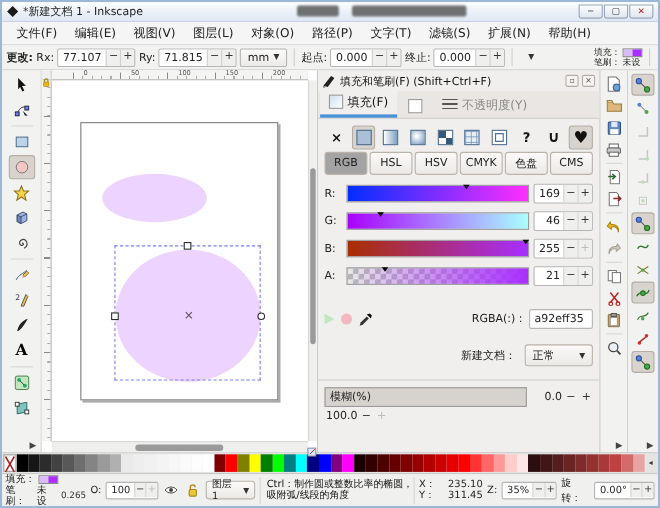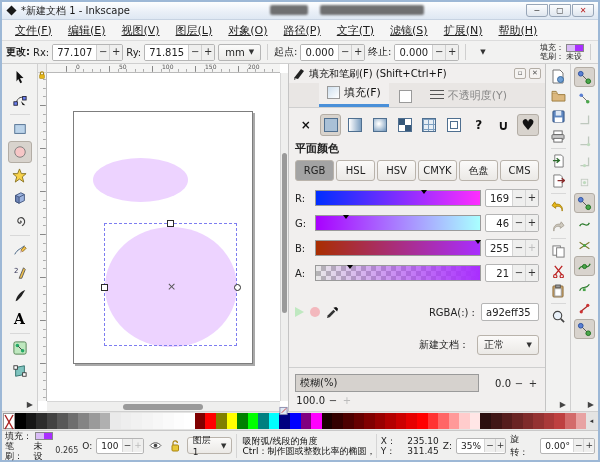--- a/index.html
+++ b/index.html
@@ -7,21 +7,21 @@
   .window{width:600px;height:462px;border:2px solid #9db8d6;background:#f0f0f0;display:flex;flex-direction:column;}
   
   .titlebar{height:18px;background:linear-gradient(#fdfefe,#e9eff7 60%,#dfe8f3);display:flex;align-items:center;padding:0 4px;position:relative;border-bottom:1px solid #c7d3e2;}
   .titlebar .title{font-size:10px;color:#1a1a1a;margin-left:4px;}
   .redact{position:absolute;top:3px;height:10px;background:#5a5a5a;opacity:.85;filter:blur(1px);border-radius:2px;}
   .winbtns{margin-left:auto;display:flex;gap:1px;}
   .winbtn{width:22px;height:13px;border:1px solid #98a6b8;border-radius:0 0 3px 3px;background:linear-gradient(#fcfdfe,#dfe6ef);font-size:8px;line-height:11px;text-align:center;color:#333;}
   .winbtn.close{color:#b22;font-weight:bold;}
   
   .menubar{height:21px;background:#f5f5f5;border-bottom:1px solid #dcdcdc;display:flex;align-items:center;padding:0 6px;gap:2px;}
-  .menuitem{font-size:11px;color:#222;padding:2px 7px;text-decoration:underline;}
+  .menuitem{font-size:11px;color:#222;padding:2px 7px;}
   
   .toolctrl{height:23px;background:#f2f2f1;border-bottom:1px solid #cfcfcf;display:flex;align-items:center;padding:0 4px;gap:3px;font-size:10px;color:#222;}
   .lbl-b{font-weight:bold;}
   .spin{display:flex;align-items:stretch;height:17px;border:1px solid #b5b5b5;border-radius:2px;background:#fff;overflow:hidden;}
   .spin .val{padding:1px 4px;font-size:10px;line-height:13px;min-width:40px;background:#fff;}
   .spin .sbtn{width:13px;background:#efefee;border-left:1px solid #cfcfcf;font-size:10px;line-height:14px;text-align:center;color:#333;}
   .unitbtn{height:17px;border:1px solid #b5b5b5;border-radius:2px;background:linear-gradient(#fbfbfa,#ebeae8);font-size:10px;padding:1px 6px;display:flex;align-items:center;gap:4px;}
   .vsep{width:1px;height:16px;background:#cfcfcf;margin:0 3px;}
   .mini-ind{font-size:8px;line-height:9px;color:#222;margin-left:auto;display:flex;flex-direction:column;justify-content:center;}
   .mini-ind .row{display:flex;align-items:center;gap:2px;}
@@ -59,21 +59,21 @@
   .vscroll{position:absolute;right:0;top:9px;bottom:10px;width:8px;background:#efefee;border-left:1px solid #d6d6d6;}
   .vscroll .thumb{position:absolute;left:1px;right:1px;top:80px;height:160px;background:#9a9a9a;border-radius:4px;}
   .hscroll{position:absolute;left:9px;right:8px;bottom:0;height:10px;background:#efefee;border-top:1px solid #d6d6d6;}
   .hscroll .thumb{position:absolute;top:2px;left:76px;width:80px;height:6px;background:#9a9a9a;border-radius:3px;}
   .cv-corner-icon{position:absolute;right:0;bottom:0;width:9px;height:10px;z-index:6;}
   
   .dialog{width:258px;background:#f1efee;border-left:1px solid #c4c4c4;border-right:1px solid #c4c4c4;display:flex;flex-direction:column;font-size:11px;color:#222;}
   .dlg-head{height:19px;display:flex;align-items:center;gap:4px;padding:0 4px;}
   .dlg-title{font-size:10px;color:#111;}
   .dlg-hbtn{width:12px;height:11px;border:1px solid #b3ada5;border-radius:2px;background:#f5f3f1;font-size:7px;line-height:9px;text-align:center;color:#555;}
-  .dlg-tabs{display:flex;align-items:flex-end;background:#e9e6e4;border-bottom:1px solid #cfcfcf;height:25px;padding:0 2px;gap:2px;justify-content:center;}
+  .dlg-tabs{display:flex;align-items:flex-end;background:#e9e6e4;border-bottom:1px solid #cfcfcf;height:25px;padding:0 2px;gap:2px;}
   .dtab{display:flex;align-items:center;gap:4px;padding:3px 8px 4px;font-size:11px;color:#8a8a8a;position:relative;}
   .dtab.active{color:#111;background:#f1efee;border-bottom:3px solid #4a90d9;}
   .ticon{width:13px;height:13px;border:1px solid #9a9a9a;display:inline-block;background:#fff;}
   .ticon.grad{background:linear-gradient(135deg,#cfe0ef,#fff);}
   .ticon.dash{border:none;background:repeating-linear-gradient(#555 0 1px,transparent 1px 4px);height:11px;width:14px;}
   .dlg-body{flex:1;padding:4px 6px 0;display:flex;flex-direction:column;}
   .fillrow{display:flex;align-items:center;gap:3px;height:26px;}
   .ftbtn{width:23px;height:22px;display:flex;align-items:center;justify-content:center;border-radius:3px;font-size:12px;font-weight:bold;color:#111;}
   .ftbtn.pressed{background:#d8d3cd;border:1px solid #b3ada5;}
   .ft{width:14px;height:14px;border:1px solid #4f6f90;display:inline-block;}
@@ -391,21 +391,20 @@
           <div class="ftbtn">
               <span class="ft mesh"></span>
             </div>
           <div class="ftbtn">
               <span class="ft swatch"></span>
             </div>
           <div class="ftbtn">?</div>
           <div class="ftbtn" style="font-size:14px">∪</div>
           <div class="ftbtn pressed" style="font-size:15px">♥</div>
         </div>
-        <div class="sectlbl">平面颜色</div>
         <div class="modes">
           <div class="mode pressed">RGB</div>
           <div class="mode">HSL</div>
           <div class="mode">HSV</div>
           <div class="mode">CMYK</div>
           <div class="mode">色盘</div>
           <div class="mode">CMS</div>
         </div>
         <div class="srow">
           <span class="sl">R:</span>
@@ -750,22 +749,22 @@
         <svg width="10" height="12" viewBox="0 0 10 12">
           <path d="M3 5 V3 a2.2 2.2 0 0 1 4.4 0" stroke="#a98410" fill="none" stroke-width="1.2"></path>
           <rect x="2" y="5" width="6.5" height="6" rx="1" fill="#e8c838" stroke="#a98410"></rect>
         </svg>
       </div>
     <div class="layerbtn">
       <span>图层 1</span>
       <span class="caret">▼</span>
     </div>
     <div class="hint">
+      <span>Ctrl：制作圆或整数比率的椭圆，</span>
       <span>吸附弧/线段的角度</span>
-      <span>Ctrl：制作圆或整数比率的椭圆，</span>
     </div>
     <div class="xy">
       <div class="r">
           <span>X：</span>
           <span>235.10</span>
         </div>
       <div class="r">
           <span>Y：</span>
           <span>311.45</span>
         </div>

